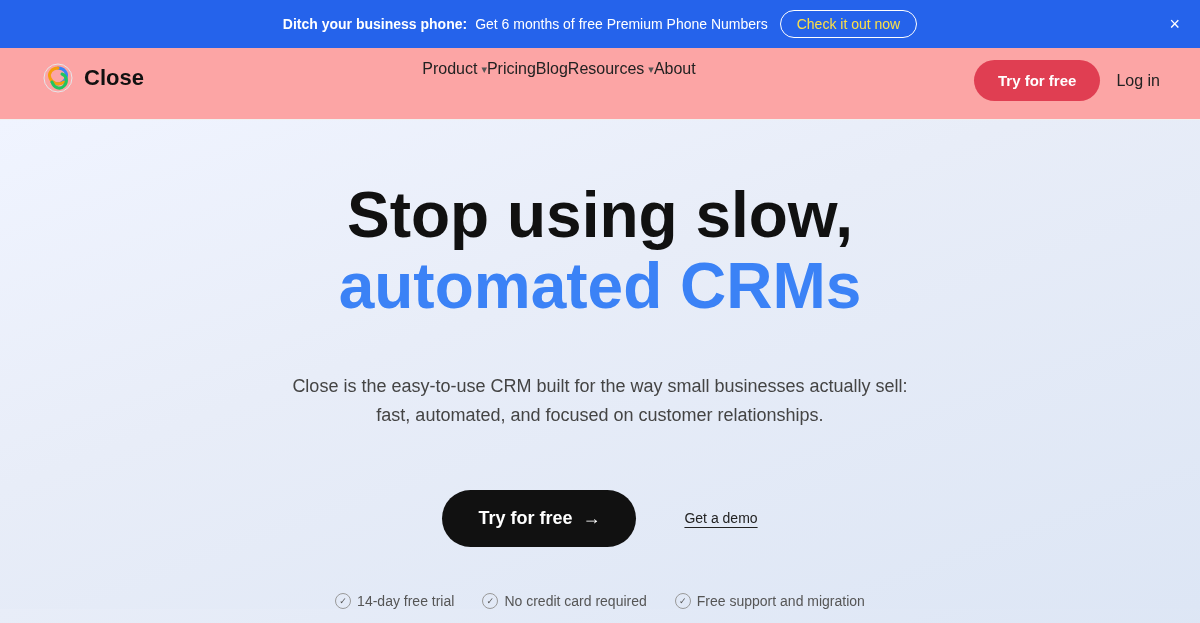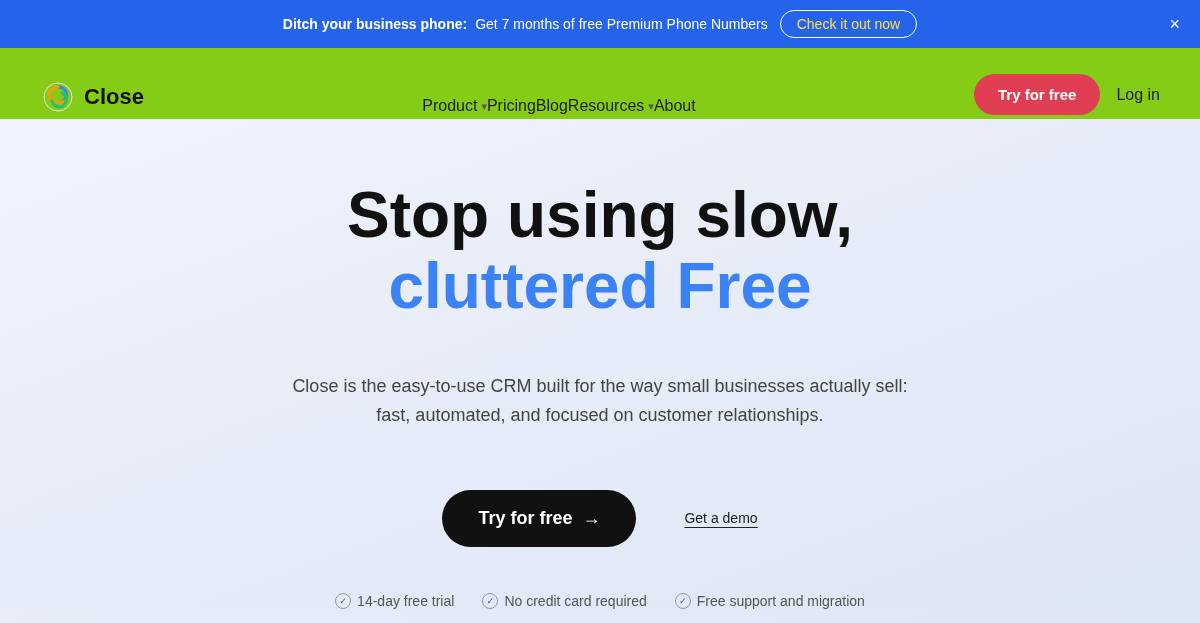--- a/index.html
+++ b/index.html
@@ -39,25 +39,25 @@
       border: none;
       color: #fff;
       font-size: 18px;
       cursor: pointer;
       line-height: 1;
     }
 
     
     nav {
       display: flex;
-      align-items: flex-end;
+      align-items: flex-start;
       justify-content: space-between;
-      padding: 4px 40px;
+      padding: 12px 40px;
       height: 72px;
-      background: #84cc16;
+      background: #fca5a5;
       border-bottom: 1px solid #f0f0f0;
     }
     .nav-logo {
       display: flex;
       align-items: center;
       gap: 8px;
       font-size: 22px;
       font-weight: 700;
       color: #111;
       text-decoration: none;
@@ -200,21 +200,21 @@
       display: flex;
       justify-content: center;
     }
   </style>
 </head>
 <body>
 
 <div class="banner">
   <div class="banner-text">
     <strong>Ditch your business phone:</strong>
-    <span>Get 7 months of free Premium Phone Numbers</span>
+    <span>Get 6 months of free Premium Phone Numbers</span>
   </div>
   <button class="banner-cta">Check it out now</button>
   <button class="banner-close">×</button>
 </div>
 
 <nav>
   <a class="nav-logo" href="#">
     <svg class="logo-icon" viewBox="0 0 36 36" fill="none" xmlns="http://www.w3.org/2000/svg">
       <circle cx="18" cy="18" r="14" stroke="#e5e7eb" stroke-width="1"></circle>
       <path d="M18 8 C24 8 28 13 26 18 C24 23 18 26 12 22" stroke="#3b82f6" stroke-width="3" fill="none" stroke-linecap="round"></path>
@@ -256,21 +256,21 @@
 
   <div class="nav-actions">
     <button class="btn-try-nav">Try for free</button>
     <button class="btn-login">Log in</button>
   </div>
 </nav>
 
 <section class="hero">
   <h1>
     <span class="hero-title-black">Stop using slow,</span><br>
-    <span class="hero-title-blue">cluttered Free</span>
+    <span class="hero-title-blue">automated CRMs</span>
   </h1>
   <p class="hero-subtitle">Close is the easy-to-use CRM built for the way small businesses actually sell: fast, automated, and focused on customer relationships.</p>
 
   <div class="hero-cta-row">
     <button class="btn-try-hero">
       <span>Try for free</span>
       <span>→</span>
     </button>
     <button class="btn-demo">Get a demo</button>
   </div>

